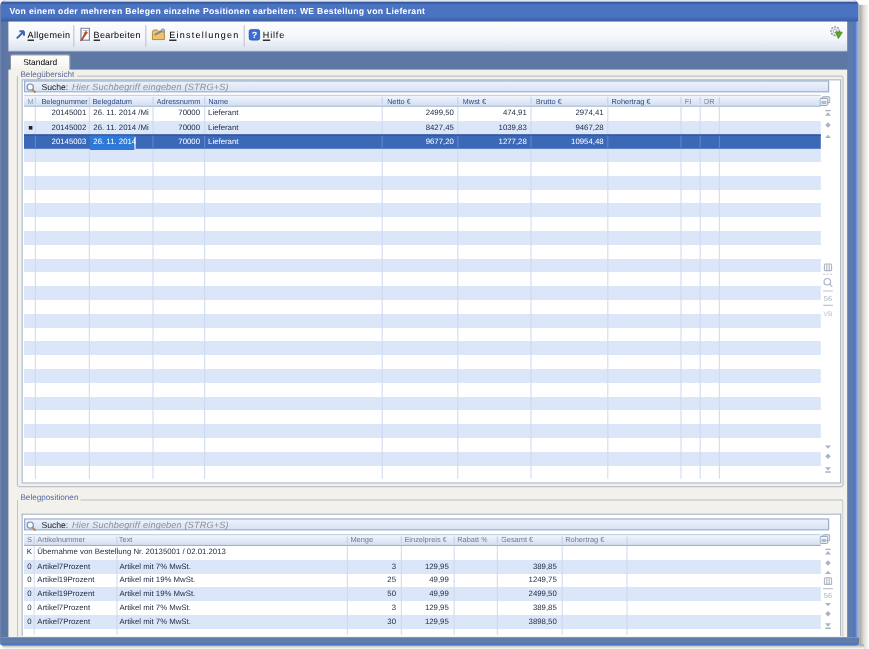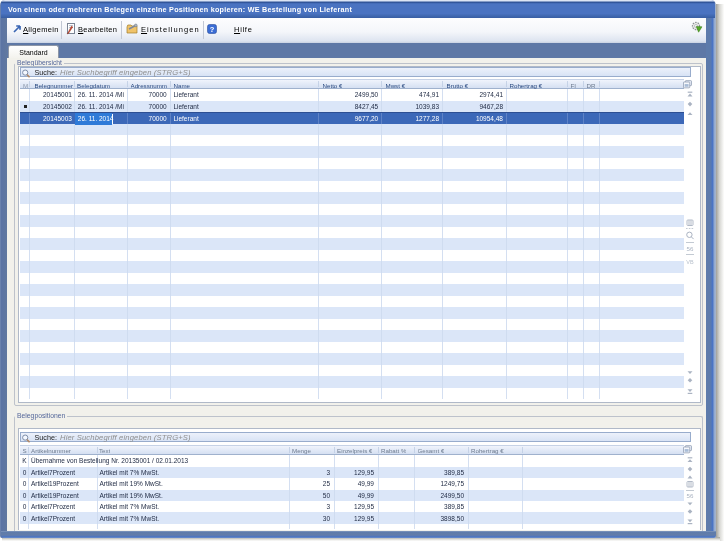--- a/index.html
+++ b/index.html
@@ -48,21 +48,21 @@
 .cell{position:absolute;font-size:6.5px;color:#1c2740;white-space:nowrap;top:2px;}
 .num{text-align:right;}
 .row{position:absolute;left:0;width:664px;height:11.5px;}
 </style>
 </head>
 <body>
 <div id="shadowR" class="abs"></div>
 <div id="shadowB" class="abs"></div>
 <div id="frame" class="abs"></div>
 <div id="titlebar" class="abs"></div>
-<div id="title" class="abs">Von einem oder mehreren Belegen einzelne Positionen kopieren: WE Bestellung von Lieferant</div>
+<div id="title" class="abs">Von einem oder mehreren Belegen einzelne Positionen earbeiten: WE Bestellung von Lieferant</div>
 <div id="toolbar" class="abs"></div>
 
 <svg class="abs" style="left:13px;top:24px" width="9" height="9" viewBox="0 0 9 9">
     <path d="M1 8 L7 2 M7 2 L3.2 2 M7 2 L7 5.8" stroke="#3a66b4" stroke-width="1.7" fill="none"></path>
   </svg>
 <div class="abs tbtxt" style="left:23px;"><u>A</u>llgemein</div>
 <div class="abs tbsep" style="left:61px;top:20.5px;"></div>
 
 <svg class="abs" style="left:65px;top:23px" width="11" height="12" viewBox="0 0 11 12">
   <rect x="2.5" y="0.5" width="7" height="10" fill="#ffffff" stroke="#7a8494"></rect>
@@ -77,21 +77,21 @@
   <path d="M3 6 L10 2.2" stroke="#7d8799" stroke-width="1.6"></path>
   <circle cx="9.8" cy="2.4" r="1.4" fill="#aeb6c2" stroke="#6d7687" stroke-width="0.5"></circle>
 </svg>
 <div class="abs tbtxt" style="left:141px;letter-spacing:1.05px;"><u>E</u>instellungen</div>
 <div class="abs tbsep" style="left:203px;top:20.5px;"></div>
 
 <svg class="abs" style="left:207px;top:23.5px" width="10" height="10" viewBox="0 0 10 10">
   <rect x="0.5" y="0.5" width="9" height="9" rx="2" fill="#3a6cd4" stroke="#2a4e9c" stroke-width="0.6"></rect>
   <text x="5" y="7.6" font-size="7.5" font-weight="bold" fill="#ffffff" text-anchor="middle" font-family="Liberation Sans">?</text>
 </svg>
-<div class="abs tbtxt" style="left:234px;letter-spacing:0.7px;"><u>H</u>ilfe</div>
+<div class="abs tbtxt" style="left:219px;letter-spacing:0.7px;"><u>H</u>ilfe</div>
 
 <svg class="abs" style="left:691px;top:21px" width="12" height="12" viewBox="0 0 12 12">
   <circle cx="5" cy="5" r="3.6" fill="#e8e8e6" stroke="#8c9096" stroke-width="1.1" stroke-dasharray="1.6 1"></circle>
   <circle cx="5" cy="5" r="1.5" fill="#ffffff" stroke="#9aa0a8" stroke-width="0.6"></circle>
   <path d="M5.2 5.4 L11 5.8 L7.6 11.2 Z" fill="#55a829" stroke="#3c7a1a" stroke-width="0.5"></path>
 </svg>
 <div id="tabband" class="abs"></div>
 <div id="tab" class="abs">Standard</div>
 <div id="page" class="abs"></div>
 

